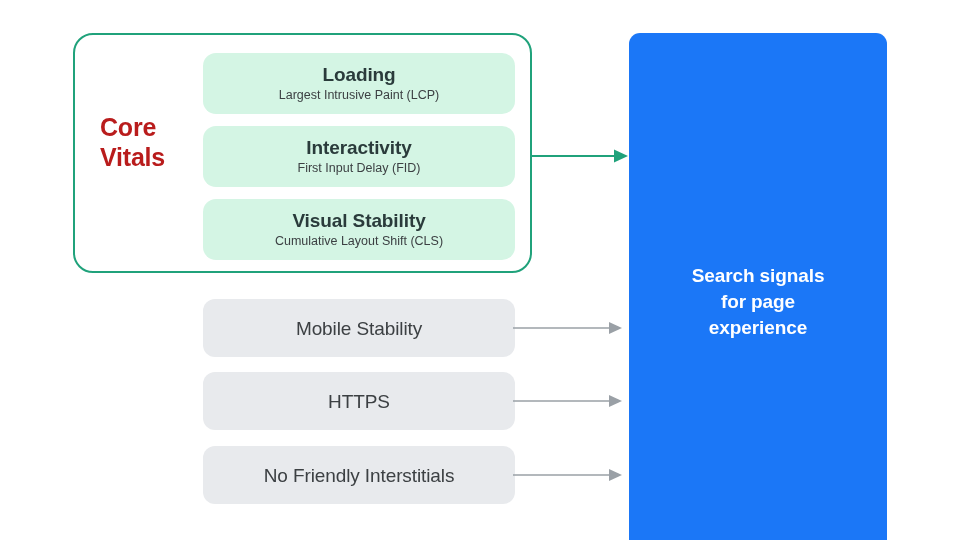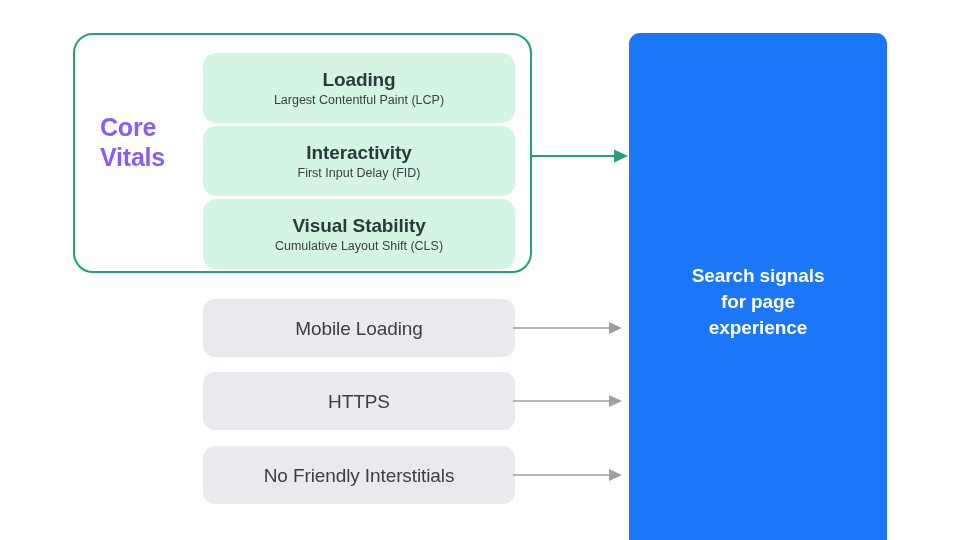--- a/index.html
+++ b/index.html
@@ -31,34 +31,34 @@
     box-sizing: border-box;
     border: 2px solid #20A27B;
     border-radius: 20px;
     background: #ffffff;
   }
   .cwv-label {
     position: absolute;
     left: 100px;
     top: 112px;
     width: 96px;
-    color: #8b5cf6;
+    color: #b91c1c;
     font-size: 25px;
     font-weight: bold;
     line-height: 30px;
     letter-spacing: -0.2px;
   }
   .cwv-label-line { display: block; }
 
   
   .pill {
     position: absolute;
     left: 203px;
     width: 312px;
-    height: 70px;
+    height: 61px;
     border-radius: 13px;
     background: #D4F5E4;
     display: flex;
     flex-direction: column;
     align-items: center;
     justify-content: center;
     box-sizing: border-box;
   }
   .pill-1 { top: 53px; }
   .pill-2 { top: 126px; }
@@ -142,35 +142,35 @@
 
   <div class="cwv-container"></div>
 
   <div class="cwv-label">
     <span class="cwv-label-line">Core</span>
     <span class="cwv-label-line">Vitals</span>
   </div>
 
   <div class="pill pill-1">
     <span class="pill-title">Loading</span>
-    <span class="pill-sub">Largest Contentful Paint (LCP)</span>
+    <span class="pill-sub">Largest Intrusive Paint (LCP)</span>
   </div>
 
   <div class="pill pill-2">
     <span class="pill-title">Interactivity</span>
     <span class="pill-sub">First Input Delay (FID)</span>
   </div>
 
   <div class="pill pill-3">
     <span class="pill-title">Visual Stability</span>
     <span class="pill-sub">Cumulative Layout Shift (CLS)</span>
   </div>
 
   <div class="gbox gbox-1">
-    <span class="gbox-label">Mobile Loading</span>
+    <span class="gbox-label">Mobile Stability</span>
   </div>
   <div class="gbox gbox-2">
     <span class="gbox-label">HTTPS</span>
   </div>
   <div class="gbox gbox-3">
     <span class="gbox-label">No Friendly Interstitials</span>
   </div>
 
   <svg class="arrow-svg arrow-green" width="100" height="20" viewBox="0 0 100 20">
     <line x1="0" y1="10" x2="84" y2="10" stroke="#20A27B" stroke-width="2"></line>

